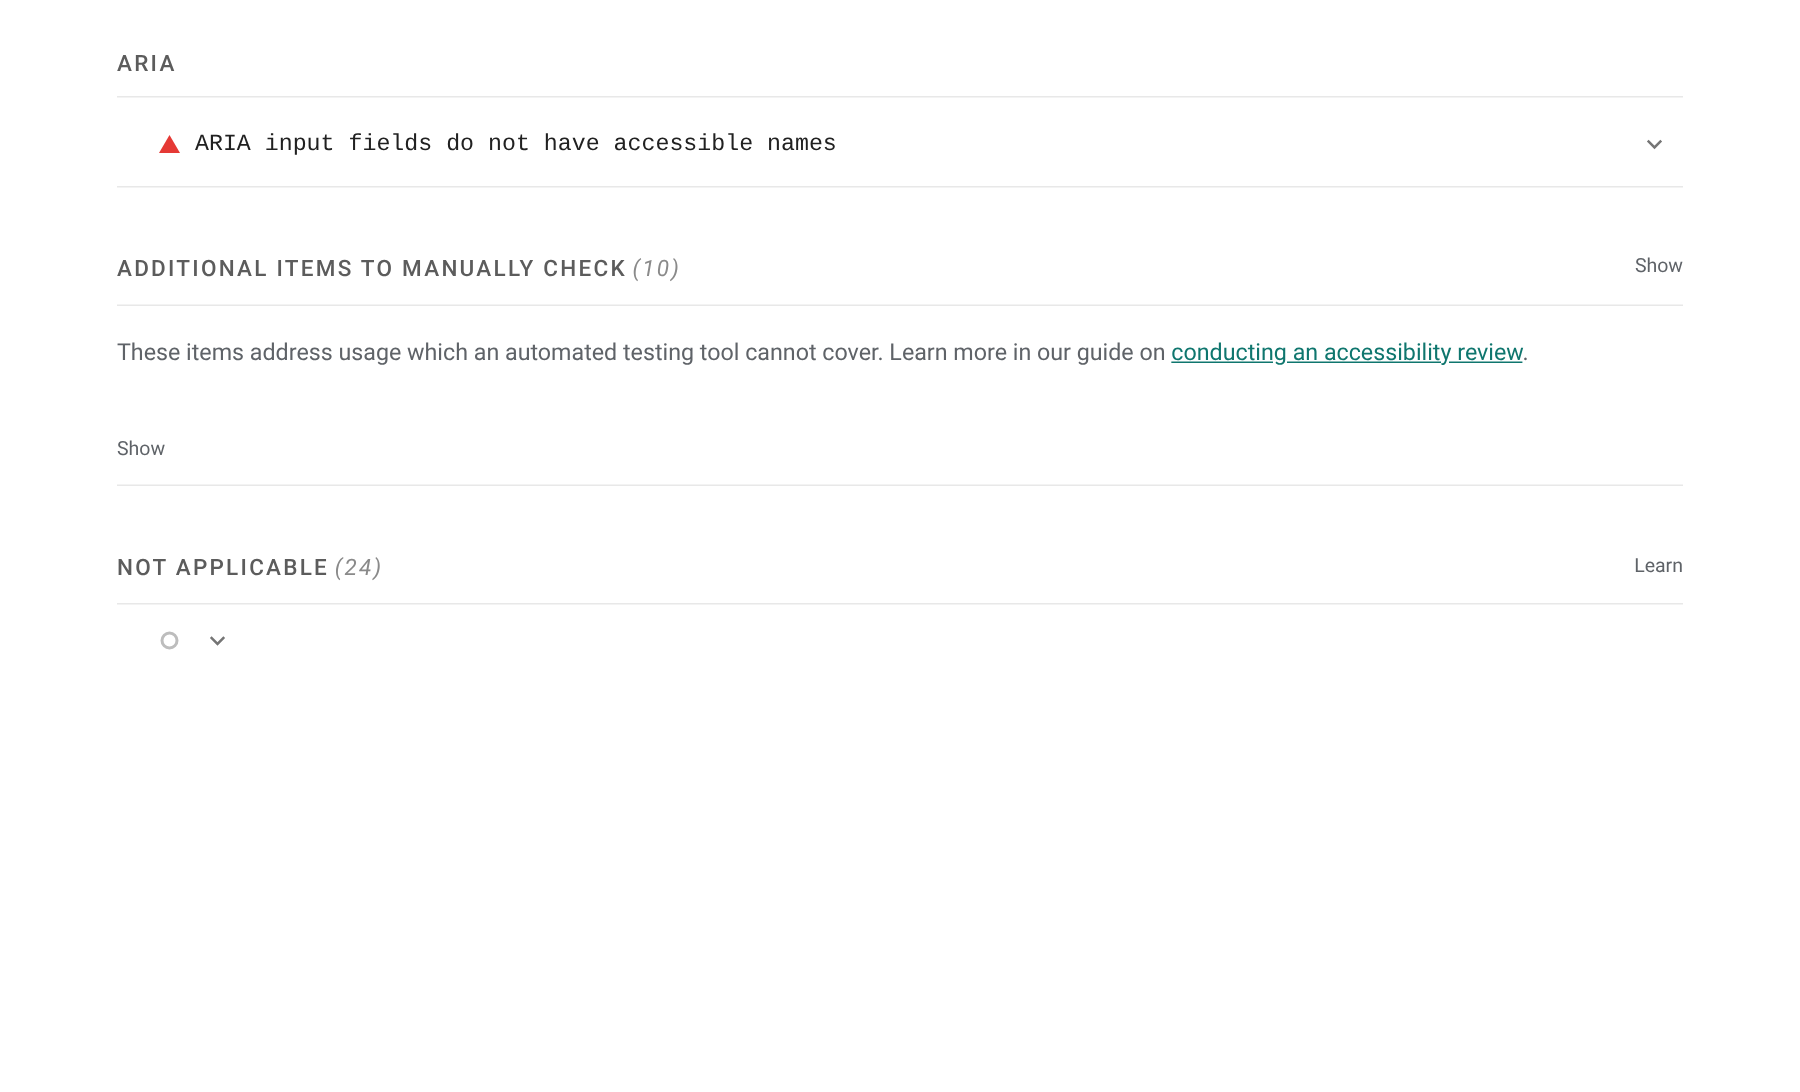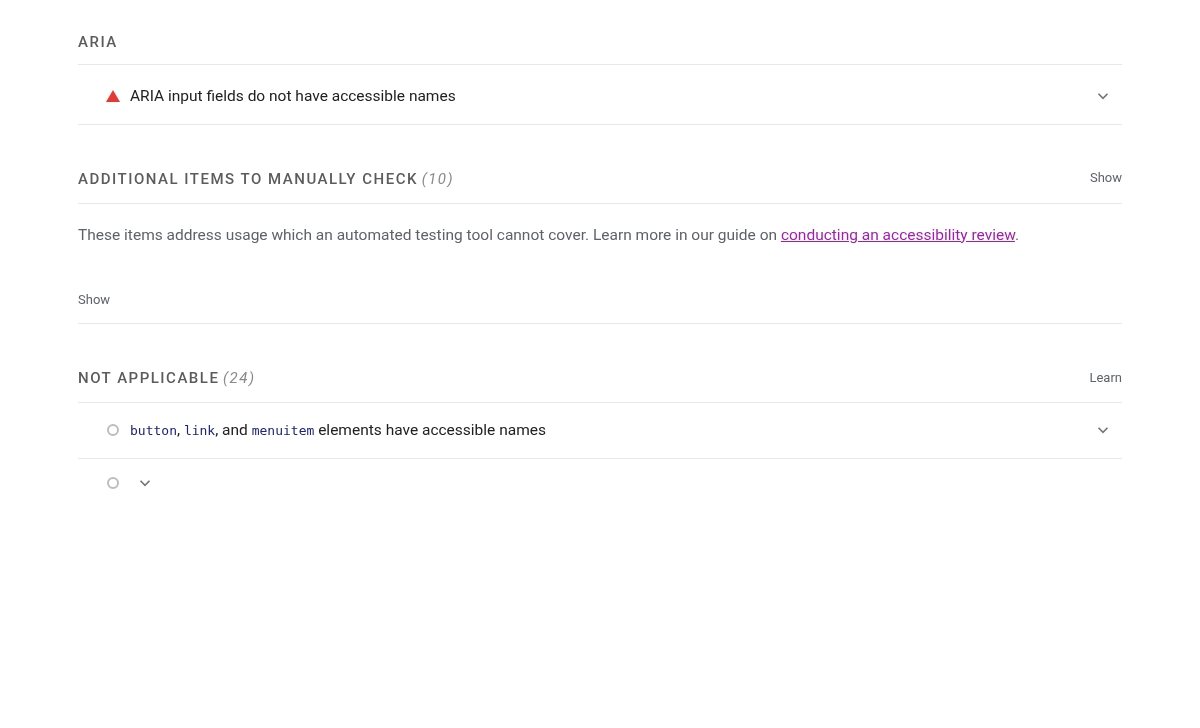--- a/index.html
+++ b/index.html
@@ -37,21 +37,21 @@
     font-size: 13px;
     cursor: pointer;
   }
   .section-desc {
     color: #5f6368;
     font-size: 15.5px;
     line-height: 1.7;
     padding-top: 18px;
   }
   .section-desc a {
-    color: #a21caf;
+    color: #0f766e;
   }
   .audit-row {
     display: flex;
     align-items: center;
     border-bottom: 1px solid #e8e8e8;
     padding: 15px 4px 15px 18px;
     cursor: pointer;
   }
   .audit-row .status-col {
     flex: 0 0 34px;
@@ -83,21 +83,21 @@
     border-radius: 50%;
   }
   .chev svg { width: 18px; height: 18px; }
   code.inline {
     font-family: Menlo, Consolas, monospace;
     font-size: 13px;
     color: #1a237e;
   }
   
   .aria-section .section-header { border-bottom: 1px solid #e8e8e8; padding-bottom:10px;}
-  .aria-audits { margin-top: 4px; }
+  .aria-audits { margin-top: 4px; font-family: Liberation Mono, monospace; }
 </style>
 </head>
 <body>
 
 <div class="section aria-section">
   <div class="section-header">
     <div class="section-title">ARIA</div>
   </div>
   <div class="aria-audits">
     <div class="audit-row">
@@ -135,33 +135,20 @@
 
 <div class="section" style="margin-bottom:0;">
   <div class="section-header">
     <div>
       <span class="section-title">NOT APPLICABLE</span>
       <span class="section-title section-count">(24)</span>
     </div>
     <div class="toggle-link">Learn</div>
   </div>
 
-  <div class="audit-row">
-    <div class="status-col">
-        <div class="na-circle"></div>
-      </div>
-    <div class="title-col">
-      <code class="inline">button</code><span>, </span><code class="inline">link</code><span>, and </span><code class="inline">menuitem</code><span> elements have accessible names</span>
-    </div>
-    <div class="chev-col chev">
-      <svg viewBox="0 0 24 24" fill="none" stroke="#757575" stroke-width="2.2">
-          <polyline points="6 9 12 15 18 9"></polyline>
-        </svg>
-    </div>
-  </div>
 
   <div class="audit-row" style="border-bottom:none;">
     <div class="status-col">
         <div class="na-circle"></div>
       </div>
     <div class="chev-col chev">
       <svg viewBox="0 0 24 24" fill="none" stroke="#757575" stroke-width="2.2">
           <polyline points="6 9 12 15 18 9"></polyline>
         </svg>
     </div>

